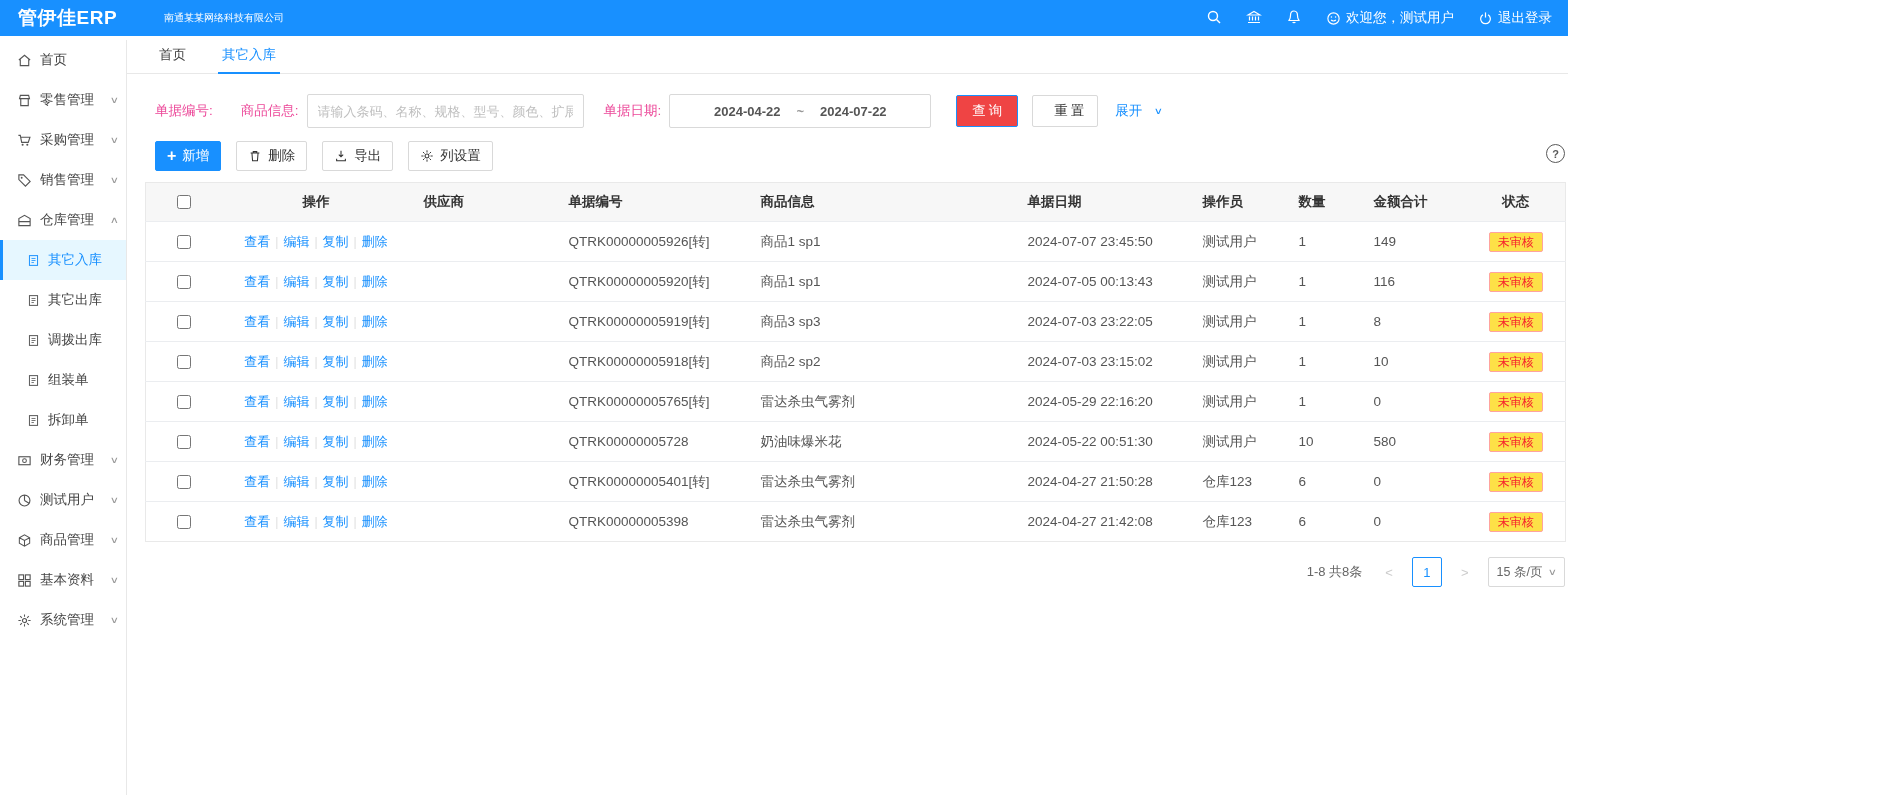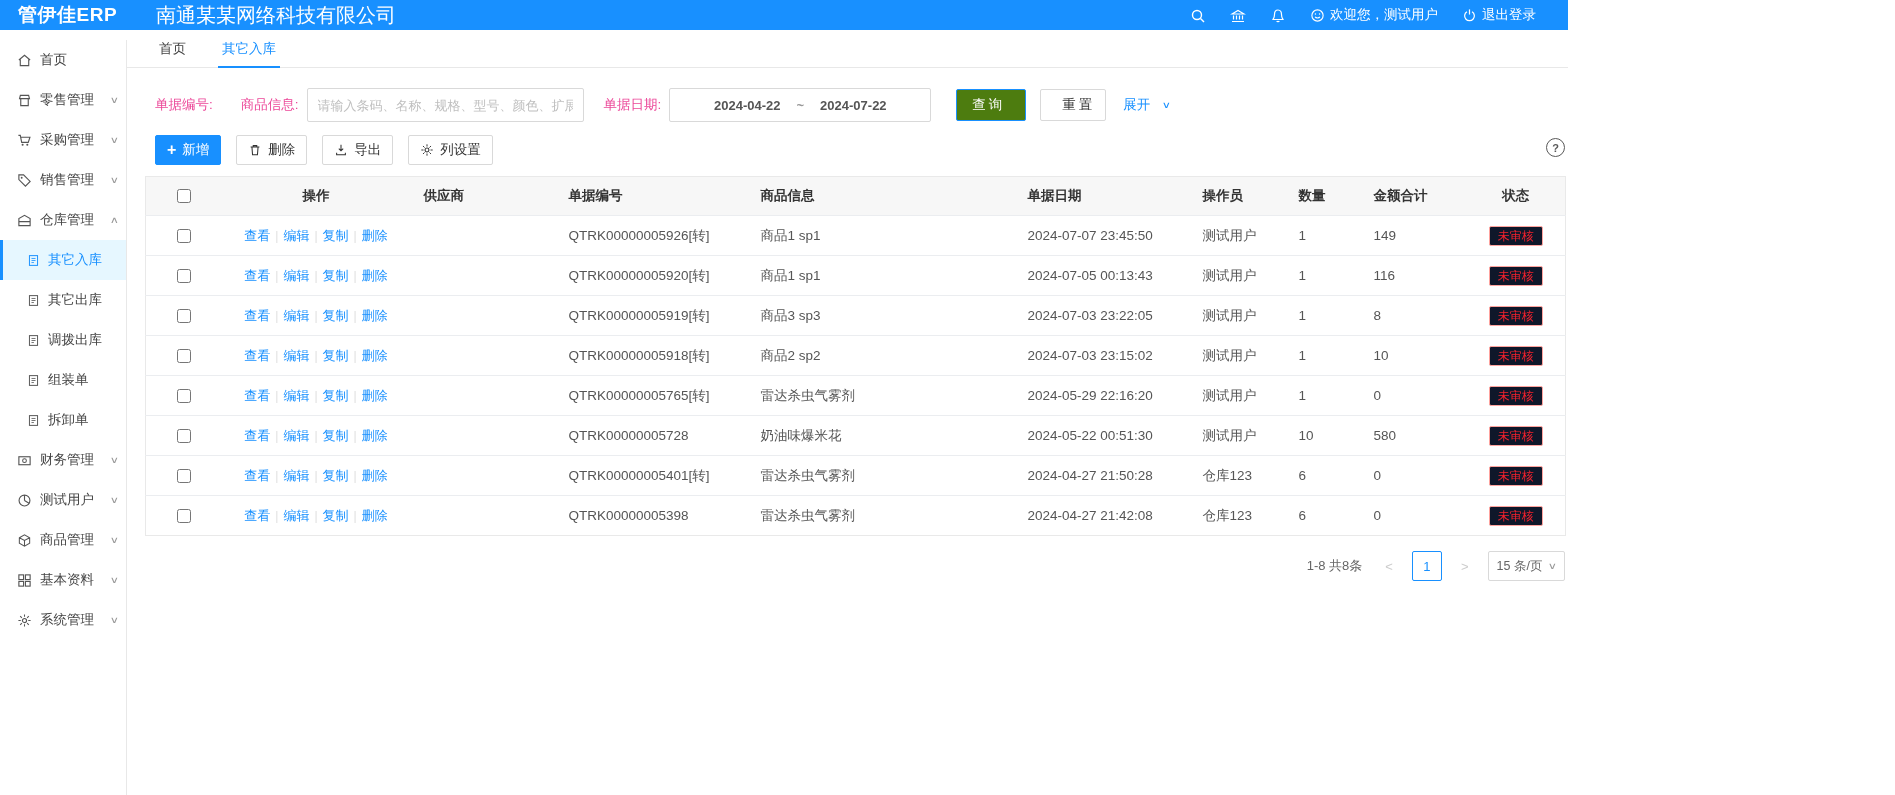--- a/index.html
+++ b/index.html
@@ -1,23 +1,23 @@
 <!DOCTYPE html>
 <html><head>
 <meta charset="utf-8">
 <style>
   html,body{margin:0;padding:0;}
   body{width:1895px;height:795px;background:#ffffff;font-family:"Liberation Sans","DejaVu Sans",sans-serif;color:#333;overflow:hidden;font-size:14px;}
   #app{position:relative;width:1568px;height:795px;background:#fff;}
 
   
-  .top-header{height:30px;background:#1890ff;display:flex;align-items:center;}
+  .top-header{height:36px;background:#1890ff;display:flex;align-items:center;}
   .logo{width:126px;padding-left:18px;font-size:19px;font-weight:bold;color:#fff;letter-spacing:.5px;white-space:nowrap;}
-  .company{color:#fff;font-size:20px;margin-left:12px;white-space:nowrap;}
-  .header-right{margin-left:auto;display:flex;align-items:flex-end;color:#fff;padding-right:32px;}
+  .company{color:#fff;font-size:10px;margin-left:20px;white-space:nowrap;}
+  .header-right{margin-left:auto;display:flex;align-items:flex-start;color:#fff;padding-right:16px;}
   .hicon{width:16px;height:16px;margin-left:24px;cursor:pointer;color:#fff;}
   .hicon svg{width:16px;height:16px;display:block;}
   .welcome,.logout{display:flex;align-items:center;font-size:13.5px;margin-left:24px;cursor:pointer;gap:5px;white-space:nowrap;}
   .welcome svg,.logout svg{width:15px;height:15px;display:block;}
 
   
   .sidebar{position:absolute;top:40px;left:0;width:126px;height:755px;background:#fff;border-right:1px solid #e8e8e8;}
   .menu-item{height:40px;display:flex;align-items:center;padding:0 8px 0 17px;cursor:pointer;position:relative;color:#444;}
   .menu-item .mi-icon{width:15px;height:15px;flex:none;color:#555;}
   .menu-item .mi-icon svg{width:100%;height:100%;display:block;}
@@ -40,21 +40,21 @@
   .filters{display:flex;align-items:center;padding:20px 0 0 28px;}
   .flabel{font-size:13.5px;color:#ec4899;margin-right:8px;white-space:nowrap;}
   .gap{margin-left:20px;}
   .text-input{height:32px;border:1px solid #d9d9d9;border-radius:2px;padding:0 10px;font-size:13px;color:#333;outline:none;font-family:inherit;background:#fff;}
   .text-input.bill{width:250px;}
   .text-input.prod{width:255px;}
   .text-input::placeholder{color:#bfbfbf;}
   .date-range{width:260px;height:32px;border:1px solid #d9d9d9;border-radius:2px;display:flex;align-items:center;justify-content:center;font-size:13px;color:#555;cursor:pointer;background:#fff;font-weight:bold;}
   .date-range .sep{margin:0 16px;color:#999;}
   .btn{height:32px;border-radius:2px;font-size:13.5px;cursor:pointer;font-family:inherit;}
-  .btn-primary{background:#4d7c0f;border:1px solid #1890ff;color:#fff;padding:0 20px 0 15px;letter-spacing:3px;margin-left:25px;}
+  .btn-primary{background:#ef4444;border:1px solid #1890ff;color:#fff;padding:0 12px 0 15px;letter-spacing:3px;margin-left:25px;}
   .btn-plain{background:#fff;border:1px solid #d9d9d9;color:#333;padding:0 10px 0 21px;letter-spacing:3px;margin-left:14px;}
   .expand-link{color:#1890ff;font-size:13.5px;margin-left:17px;cursor:pointer;display:flex;align-items:center;gap:13px;text-decoration:none;}
   .chev-sm{font-size:9px;transform:scaleX(1.4);display:inline-block;}
 
   
   .toolbar{display:flex;align-items:center;margin:13px 0 0 28px;position:relative;width:1410px;}
   .tbtn{height:30px;display:flex;align-items:center;gap:6px;padding:0 11px;border-radius:2px;font-size:13.5px;cursor:pointer;border:1px solid #d9d9d9;background:#fff;color:#333;margin-right:15px;font-family:inherit;}
   .tbtn.primary{background:#1890ff;border-color:#1890ff;color:#fff;}
   .tbtn svg{width:14px;height:14px;display:block;}
   .tbtn .plus{font-size:16px;line-height:1;font-weight:bold;}
@@ -64,21 +64,21 @@
   .table-wrap{margin:11px 0 0 18px;width:1420px;}
   table{border-collapse:collapse;width:1420px;table-layout:fixed;border:1px solid #e9e9e9;}
   th{background:#f7f7f7;height:38px;font-size:13.5px;font-weight:600;color:#333;padding:0 12px;text-align:left;white-space:nowrap;}
   td{height:39px;font-size:13.5px;color:#555;padding:0 12px;border-top:1px solid #ebedf0;white-space:nowrap;overflow:hidden;}
   .c-check{text-align:center;padding:0;}
   .c-op{text-align:center;}
   .c-status{text-align:center;}
   input[type=checkbox]{width:14px;height:14px;cursor:pointer;vertical-align:middle;}
   .op-link{color:#1890ff;text-decoration:none;cursor:pointer;font-size:13px;}
   .op-sep{color:#e0e0e0;margin:0 5px;font-size:12px;}
-  .badge{display:inline-block;padding:0 8px;font-size:12px;color:#f5222d;background:#0f172a;border:1px solid #ffa39e;border-radius:2px;line-height:1.5;}
+  .badge{display:inline-block;padding:0 8px;font-size:12px;color:#f5222d;background:#fde047;border:1px solid #ffa39e;border-radius:2px;line-height:1.5;}
 
   
   .pagination{width:1438px;display:flex;justify-content:flex-end;align-items:center;margin-top:15px;font-size:13px;color:#666;gap:16px;}
   .pg-total{margin-right:4px;}
   .pg-arrow{color:#ccc;font-size:13px;padding:0 3px;cursor:default;}
   .pg-num{min-width:28px;height:28px;border:1px solid #1890ff;border-radius:2px;color:#1890ff;display:flex;align-items:center;justify-content:center;font-size:13px;cursor:pointer;background:#fff;}
   .pg-size{height:28px;border:1px solid #d9d9d9;border-radius:2px;display:flex;align-items:center;padding:0 8px;gap:7px;color:#666;cursor:pointer;background:#fff;font-size:12.5px;}
   .pg-size .chev-sm{color:#999;}
 </style>
 </head>

